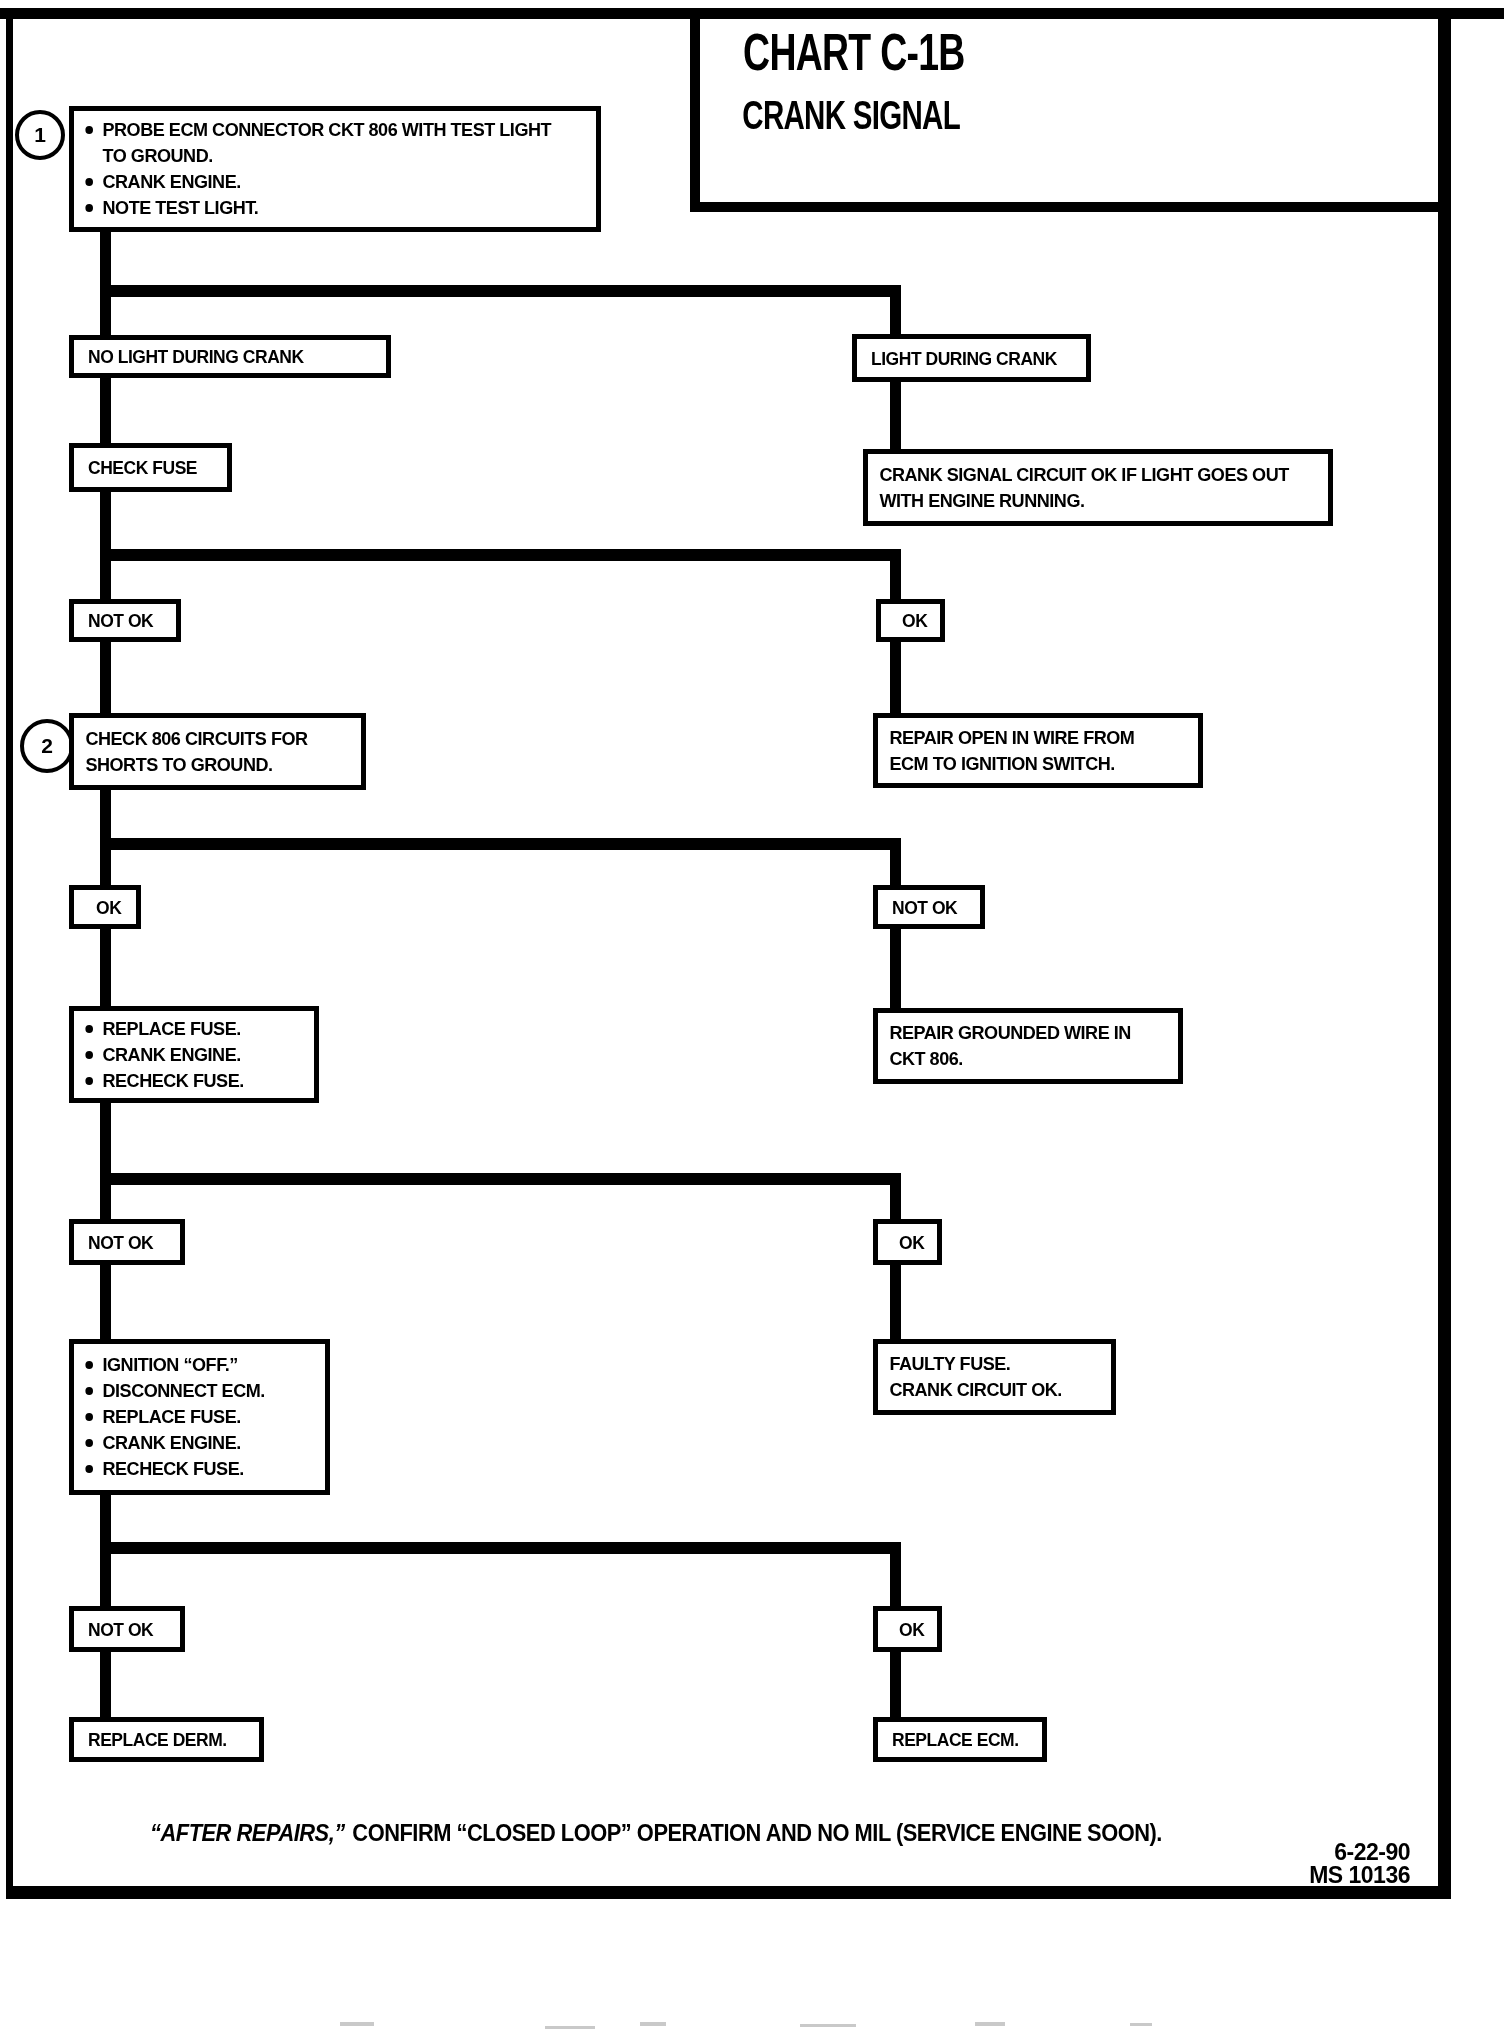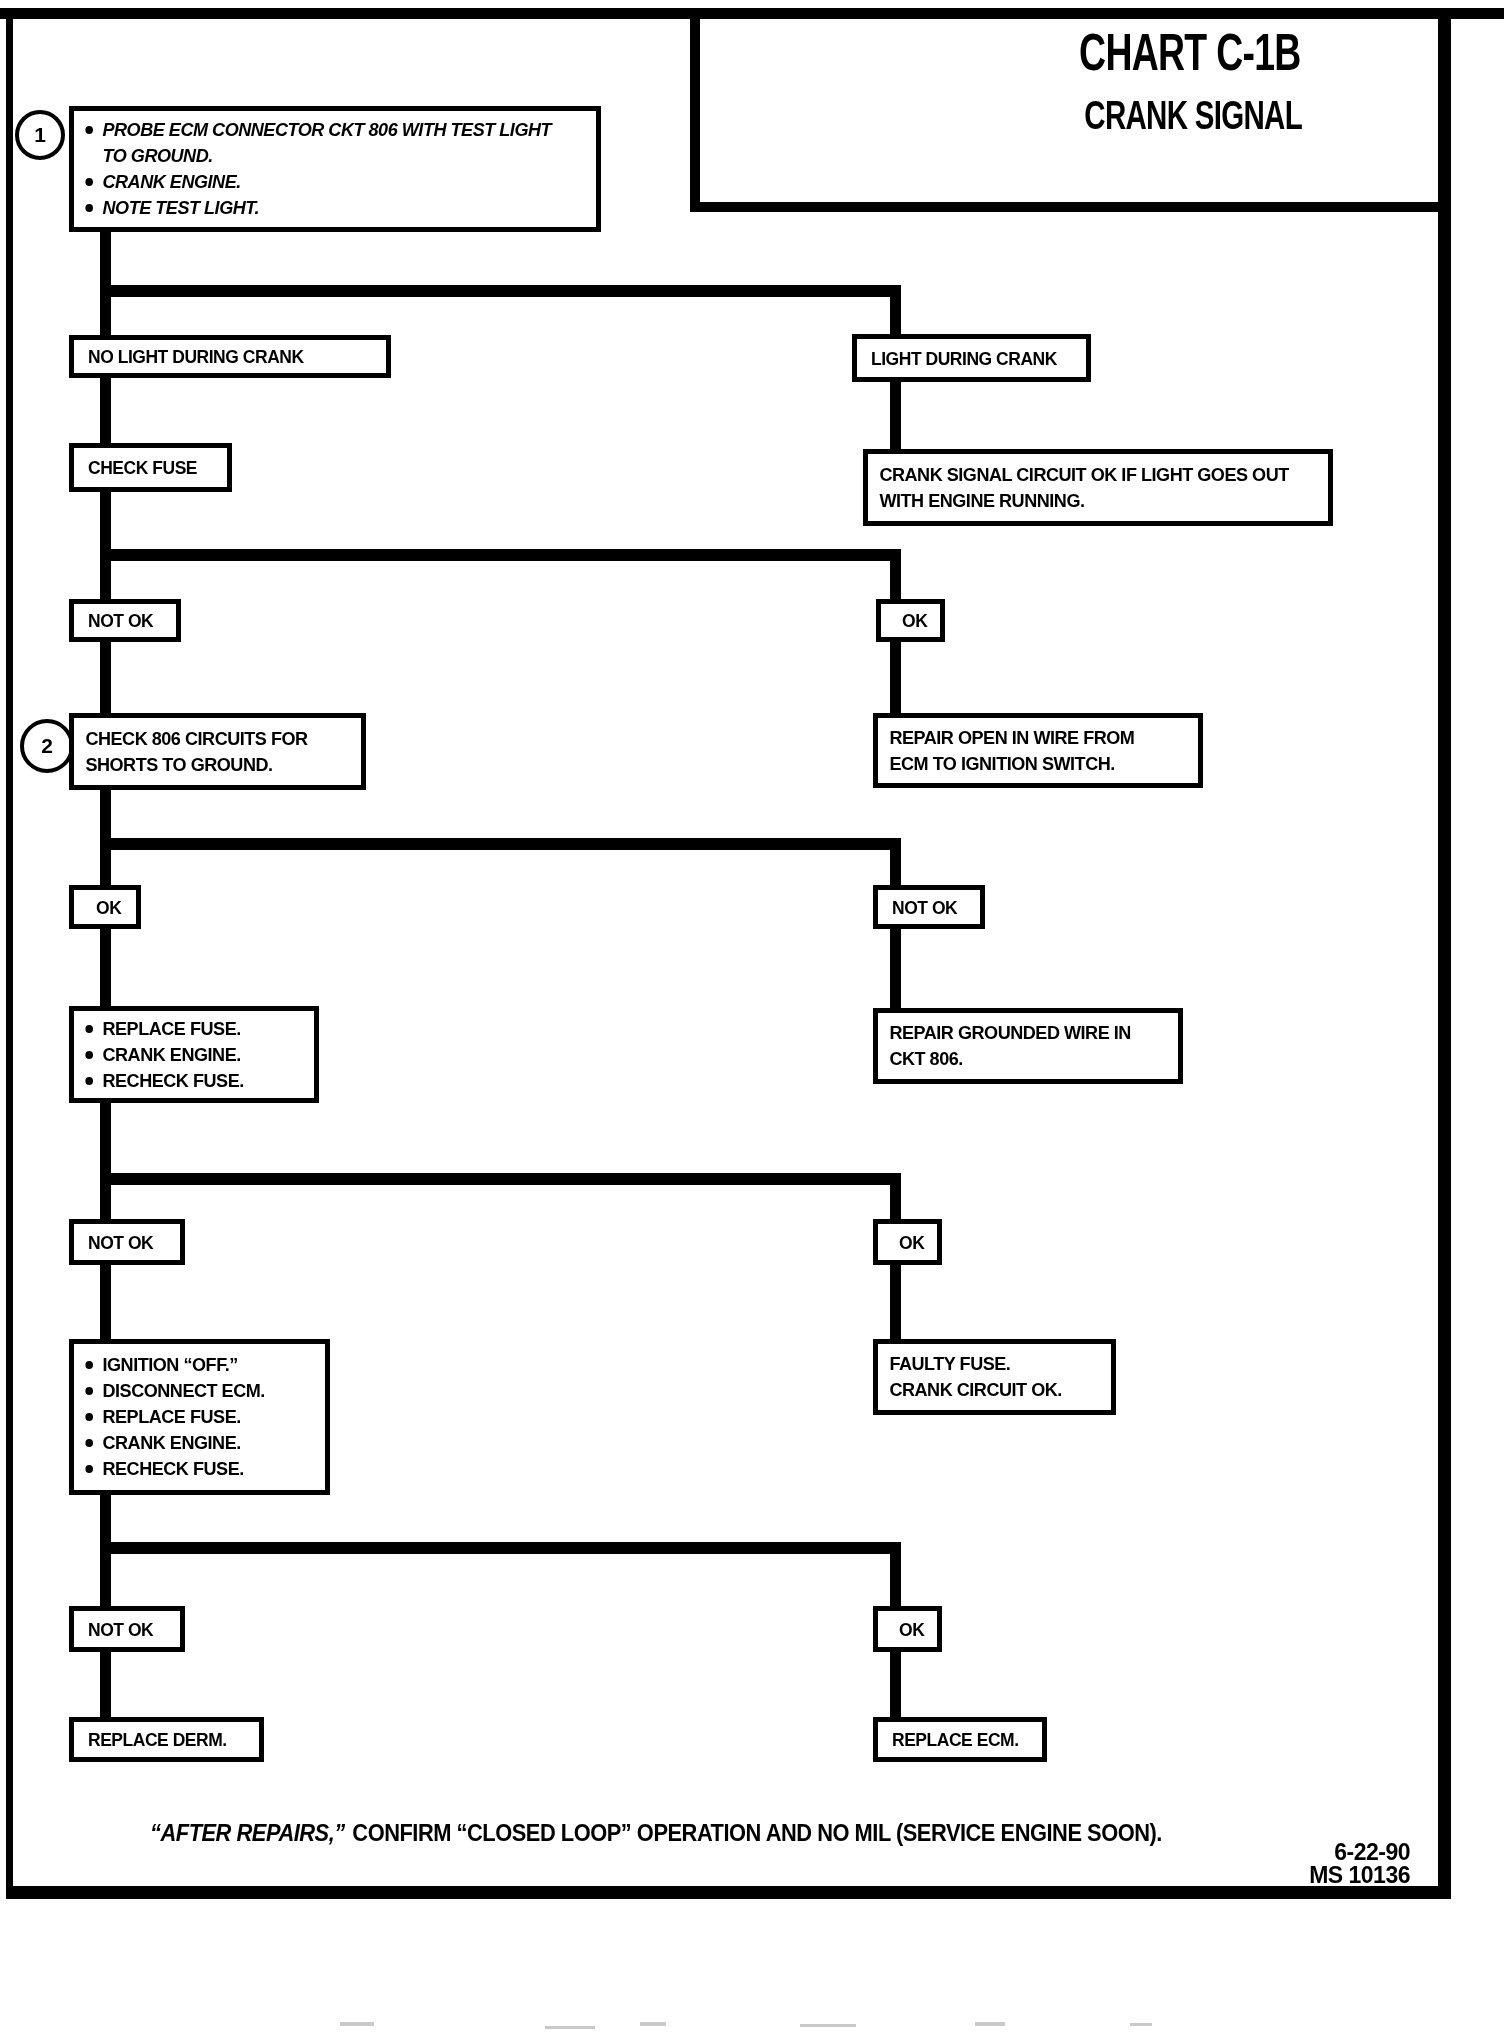--- a/index.html
+++ b/index.html
@@ -18,21 +18,21 @@
         padding:6px 8px 6px 12px;transform:scaleX(.95);transform-origin:0 0;}
   .blist{display:flex;flex-direction:column;justify-content:center;padding:5px 8px 5px 12px;
          transform:scaleX(.95);transform-origin:0 50%;width:100%;box-sizing:border-box;}
   .brow{display:flex;align-items:flex-start;}
   .bullet{width:8px;height:8px;border-radius:50%;background:#000;flex:none;
           margin:9px 10px 0 0;}
   .btxt{font-weight:bold;font-size:19px;letter-spacing:-0.5px;line-height:26px;}
   .circle{position:absolute;border:4px solid #000;border-radius:50%;background:#fff;
           display:flex;align-items:center;justify-content:center;
           font-weight:bold;font-size:21px;}
-  .title-wrap{position:absolute;left:700px;top:22px;width:644px;text-align:right;}
+  .title-wrap{position:absolute;left:700px;top:22px;width:644px;text-align:left;}
   .title-main{font-weight:bold;font-size:52px;letter-spacing:-1px;display:inline-block;
               transform:scaleX(.72);transform-origin:50% 50%;}
   .title-sub{font-weight:bold;font-size:41px;letter-spacing:-1px;display:inline-block;
              transform:scaleX(.72);transform-origin:50% 50%;margin-top:10px;}
   .footer-note{position:absolute;left:150px;top:1820px;font-weight:bold;font-size:23px;
                letter-spacing:-0.5px;white-space:nowrap;transform:scaleX(.95);
                transform-origin:0 0;}
   .footer-note i{font-style:italic;margin-right:8px;}
   .stamp{position:absolute;left:1100px;top:1841px;width:310px;text-align:right;
          font-weight:bold;font-size:23px;line-height:23px;letter-spacing:-0.5px;}
@@ -87,21 +87,21 @@
   <div class="ink" style="left:890px;top:380px;width:11px;height:71px;"></div>
   <div class="ink" style="left:890px;top:559px;width:11px;height:42px;"></div>
   <div class="ink" style="left:890px;top:640px;width:11px;height:75px;"></div>
   <div class="ink" style="left:890px;top:848px;width:11px;height:39px;"></div>
   <div class="ink" style="left:890px;top:927px;width:11px;height:83px;"></div>
   <div class="ink" style="left:890px;top:1183px;width:11px;height:38px;"></div>
   <div class="ink" style="left:890px;top:1263px;width:11px;height:78px;"></div>
   <div class="ink" style="left:890px;top:1553px;width:11px;height:55px;"></div>
   <div class="ink" style="left:890px;top:1650px;width:11px;height:69px;"></div>
 
-  <div class="node" style="left:69px;top:106px;width:532px;height:126px;font-style:italic;">
+  <div class="node" style="left:69px;top:106px;width:532px;height:126px;">
     <div class="blist">
       <div class="brow">
         <span class="bullet"></span>
         <span class="btxt">PROBE ECM CONNECTOR CKT 806 WITH TEST LIGHT TO GROUND.</span>
       </div>
       <div class="brow">
         <span class="bullet"></span>
         <span class="btxt">CRANK ENGINE.</span>
       </div>
       <div class="brow">

